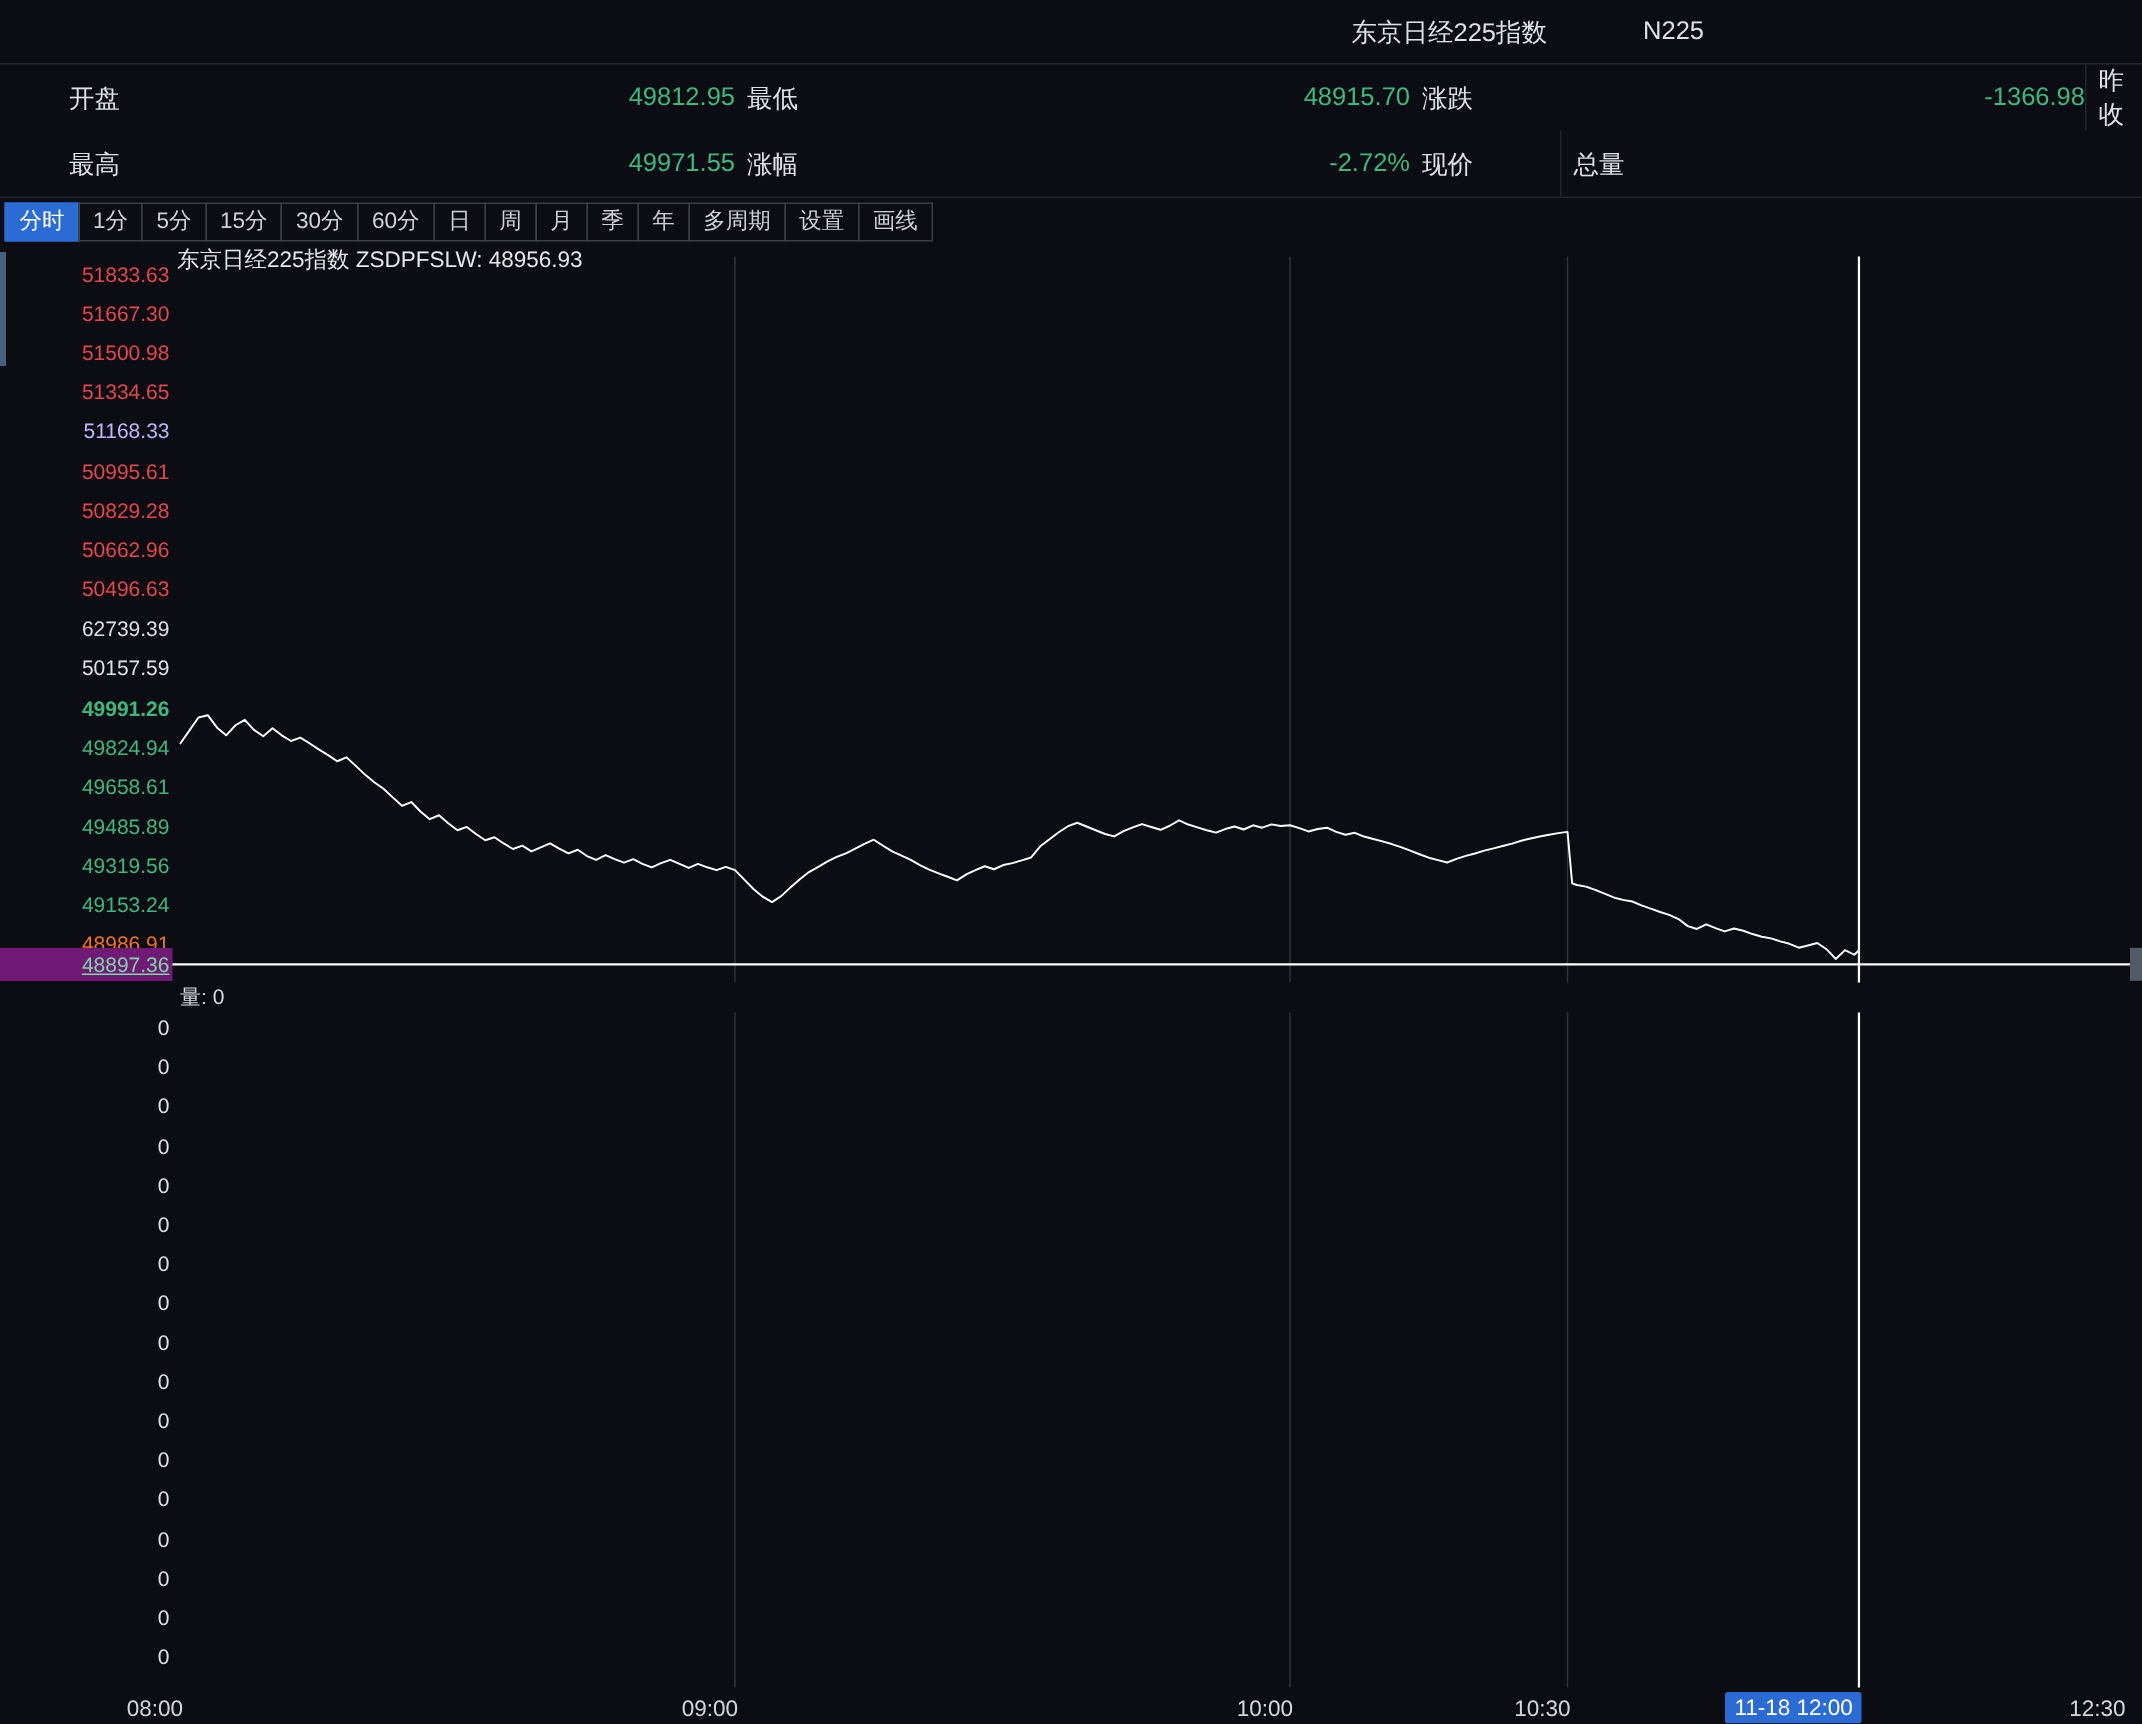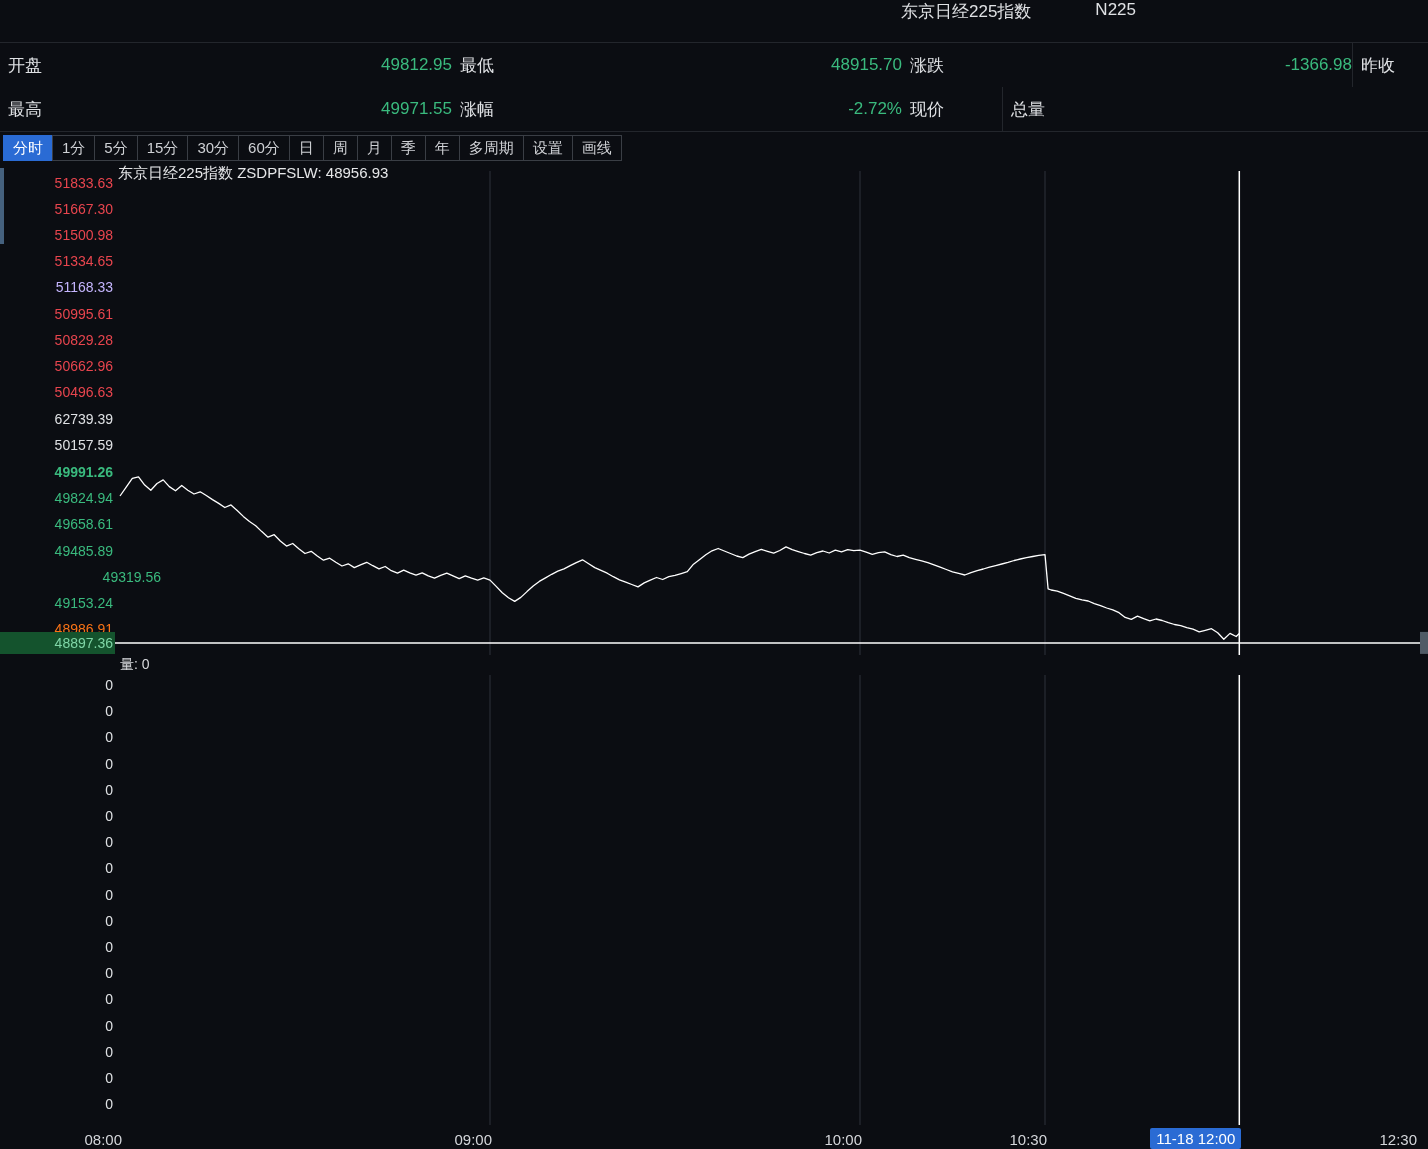--- a/index.html
+++ b/index.html
@@ -1,27 +1,27 @@
 <!DOCTYPE html>
 <html><head>
 <meta charset="utf-8">
 <style>
   html,body{margin:0;padding:0;background:#0b0d12;}
   body{width:1428px;height:1149px;overflow:hidden;
        font-family:"Liberation Sans","DejaVu Sans",sans-serif;color:#dfe1e4;}
 
   
-  .header{height:42px;border-bottom:1px solid #23262c;display:flex;font-size:17px;}
+  .header{height:42px;border-bottom:1px solid #23262c;display:flex;align-items:center;font-size:17px;}
   .header .sp1{flex:1;}
   .header .sym{margin-left:64px;}
   .header .sp2{width:292px;}
 
   
   .quote{display:grid;grid-template-columns:90px 362px 100px 350px 100px 350px 1fr;
-         border-bottom:1px solid #23262c;font-size:17px;}
+         border-bottom:1px solid #23262c;font-size:17px;padding-left:38px;}
   .quote>div{height:44px;display:flex;align-items:center;}
   .lbl{padding-left:8px;color:#dfe1e4;}
   .val{justify-content:flex-end;color:#3aba7e;}
   .lblr{border-left:1px solid #23262c;padding-left:8px;color:#dfe1e4;}
 
   
   .tabs{height:31px;display:flex;align-items:center;padding-left:4px;font-size:15px;}
   .tab{padding:3px 9px;border:1px solid #3a3e45;color:#cfd1d5;margin-left:-1px;line-height:1.2;white-space:nowrap;cursor:default;}
   .tab.active{background:#2a6bd4;border-color:#2a6bd4;color:#fff;}
 
@@ -106,24 +106,24 @@
       <div class="ylab" style="top: 142.225px; color: rgb(232, 69, 78);">50995.61</div>
       <div class="ylab" style="top: 168.278px; color: rgb(232, 69, 78);">50829.28</div>
       <div class="ylab" style="top: 194.329px; color: rgb(232, 69, 78);">50662.96</div>
       <div class="ylab" style="top: 220.382px; color: rgb(232, 69, 78);">50496.63</div>
       <div class="ylab" style="top: 247.436px; color: rgb(223, 225, 228);">62739.39</div>
       <div class="ylab" style="top: 273.488px; color: rgb(223, 225, 228);">50157.59</div>
       <div class="ylab" style="top: 299.541px; color: rgb(58, 186, 126); font-weight: bold;">49991.26</div>
       <div class="ylab" style="top: 325.592px; color: rgb(58, 186, 126);">49824.94</div>
       <div class="ylab" style="top: 351.645px; color: rgb(58, 186, 126);">49658.61</div>
       <div class="ylab" style="top: 378.699px; color: rgb(58, 186, 126);">49485.89</div>
-      <div class="ylab" style="top: 404.752px; color: rgb(58, 186, 126); padding-left: 48px;">49319.56</div>
+      <div class="ylab" style="top: 404.752px; color: rgb(58, 186, 126);">49319.56</div>
       <div class="ylab" style="top: 430.803px; color: rgb(58, 186, 126);">49153.24</div>
       <div class="ylab" style="top: 456.856px; color: #f97316;">48986.91</div>
-      <div class="ytag" style="top: 468.883px; background: #14532d; color: rgb(127, 214, 166);">48897.36</div>
+      <div class="ytag" style="top: 468.883px; background: #701a75; color: rgb(127, 214, 166); text-decoration: underline;">48897.36</div>
     </div>
   <div class="axes" id="vol-axis-labels">
       <div class="ylab" style="top: 513px; color: rgb(223, 225, 228);">0</div>
       <div class="ylab" style="top: 539.2px; color: rgb(223, 225, 228);">0</div>
       <div class="ylab" style="top: 565.4px; color: rgb(223, 225, 228);">0</div>
       <div class="ylab" style="top: 591.6px; color: rgb(223, 225, 228);">0</div>
       <div class="ylab" style="top: 617.8px; color: rgb(223, 225, 228);">0</div>
       <div class="ylab" style="top: 644px; color: rgb(223, 225, 228);">0</div>
       <div class="ylab" style="top: 670.2px; color: rgb(223, 225, 228);">0</div>
       <div class="ylab" style="top: 696.4px; color: rgb(223, 225, 228);">0</div>

